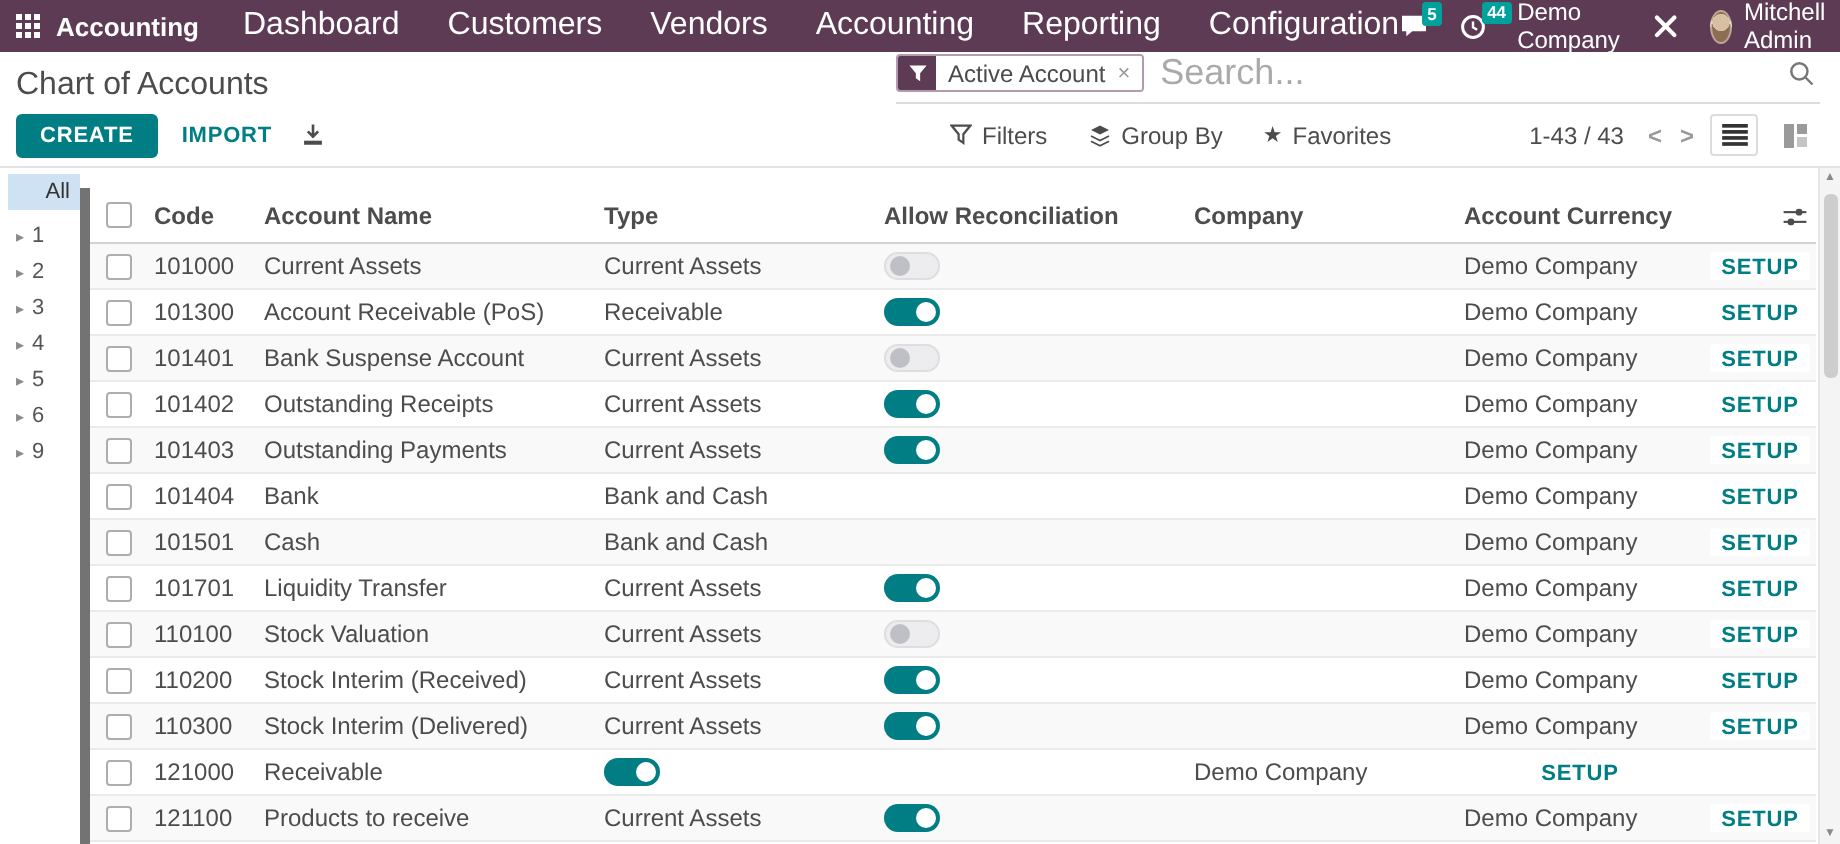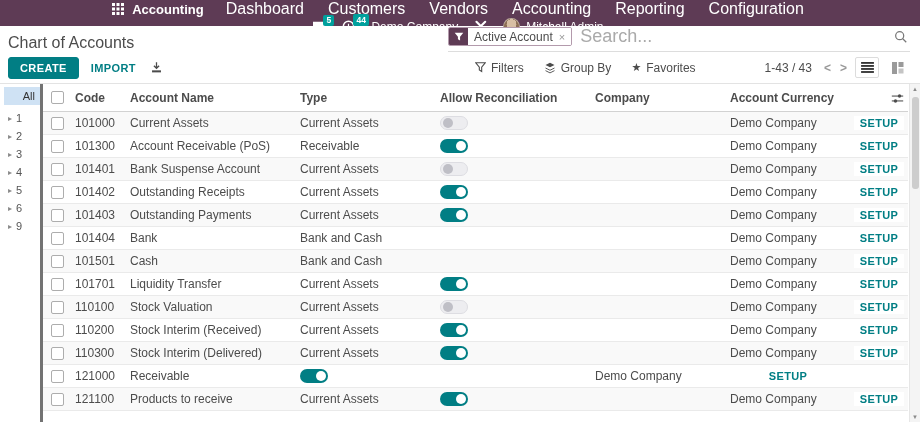--- a/index.html
+++ b/index.html
@@ -7,21 +7,21 @@
     --side-active:#cfe2f4; --stripe:#f9f9f9;
   }
   *{box-sizing:border-box;}
   html,body{margin:0;padding:0;}
   body{
     width:920px;height:422px;overflow:hidden;background:#fff;color:#4c4c4c;
     font-family:"Liberation Sans",sans-serif;font-size:12px;
   }
   
   .navbar{height:26px;background:var(--navbar);display:flex;align-items:center;
-    justify-content:space-between;padding:0 12px 0 8px;color:#fff;flex-direction:column;}
+    justify-content:space-between;padding:0 12px 0 8px;color:#fff;}
   .nav-left{display:flex;align-items:center;}
   .apps-icon{display:flex;margin-right:8px;cursor:pointer;}
   .app-name{font-weight:700;font-size:13px;margin-right:22px;cursor:pointer;}
   .menu{display:flex;gap:24px;font-size:16px;}
   .menu a{color:#fff;text-decoration:none;cursor:pointer;}
   .nav-right{display:flex;align-items:center;gap:16px;font-size:12px;}
   .icon-wrap{position:relative;display:flex;align-items:center;cursor:pointer;}
   .badge{position:absolute;top:-6px;left:11px;background:var(--badge);color:#fff;
     font-size:8.5px;font-weight:700;padding:1.5px 3px;border-radius:2px;line-height:1;}
   .company{cursor:pointer;}
@@ -60,21 +60,21 @@
   .view{display:flex;align-items:center;justify-content:center;width:24px;height:21px;cursor:pointer;}
   .view.list{border:1px solid #dcdcdc;border-radius:2px;background:#fff;}
   
   .main{position:relative;display:flex;height:338px;}
   .sidebar{flex:0 0 40px;padding-top:3px;font-size:11px;}
   .side-all{background:var(--side-active);text-align:right;padding:3px 5px 3px 0;
     margin:0 0 4px 4px;color:#333;cursor:pointer;}
   .side-group{display:flex;align-items:center;gap:4px;padding:3px 0 3px 8px;
     color:#555;cursor:pointer;}
   .caret{color:#8a8a8a;font-size:8px;}
-  .tablewrap{flex:1;border-left:3px solid #737373;padding-right:12px;}
+  .tablewrap{flex:1;border-left:5px solid #737373;padding-right:12px;margin-top:10px;}
   .thead,.trow{display:grid;
     grid-template-columns:28px 55px 170px 140px 155px 135px 120px 1fr;
     align-items:center;}
   .thead{height:28px;border-bottom:1px solid #d2d2d2;font-weight:700;font-size:12px;color:#4c4c4c;}
   .thead .hcell{cursor:pointer;}
   .trow{height:23px;border-bottom:1px solid #eaeaea;font-size:12px;}
   #table-body .trow:nth-child(odd){background:var(--stripe);}
   .cell,.hcell{padding-left:4px;white-space:nowrap;overflow:hidden;}
   .c-check{display:flex;justify-content:center;}
   .checkbox{width:13px;height:13px;border:1px solid #adadad;border-radius:2px;

